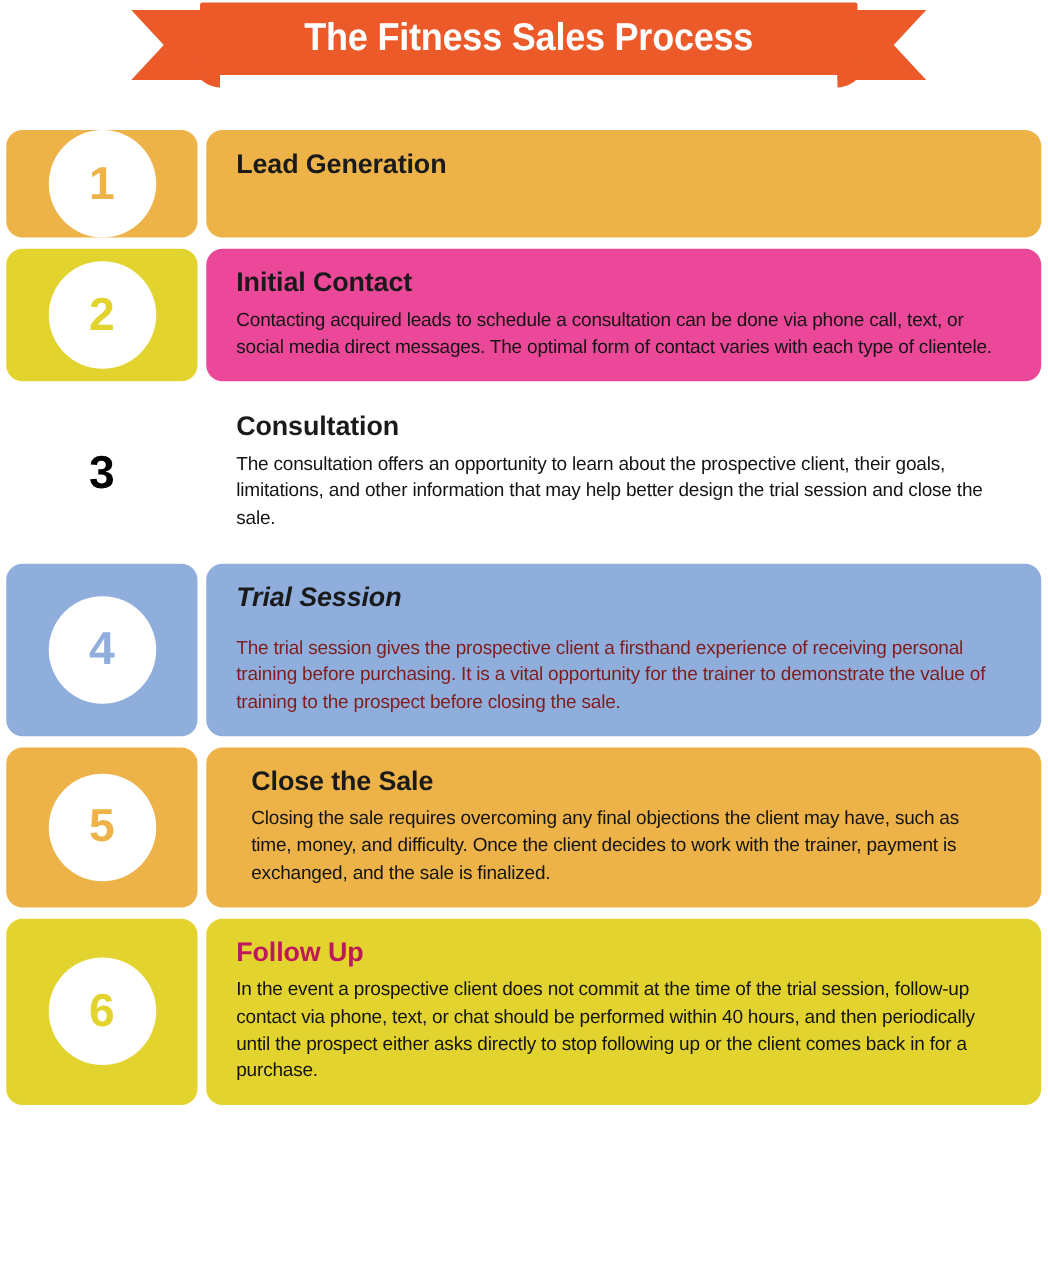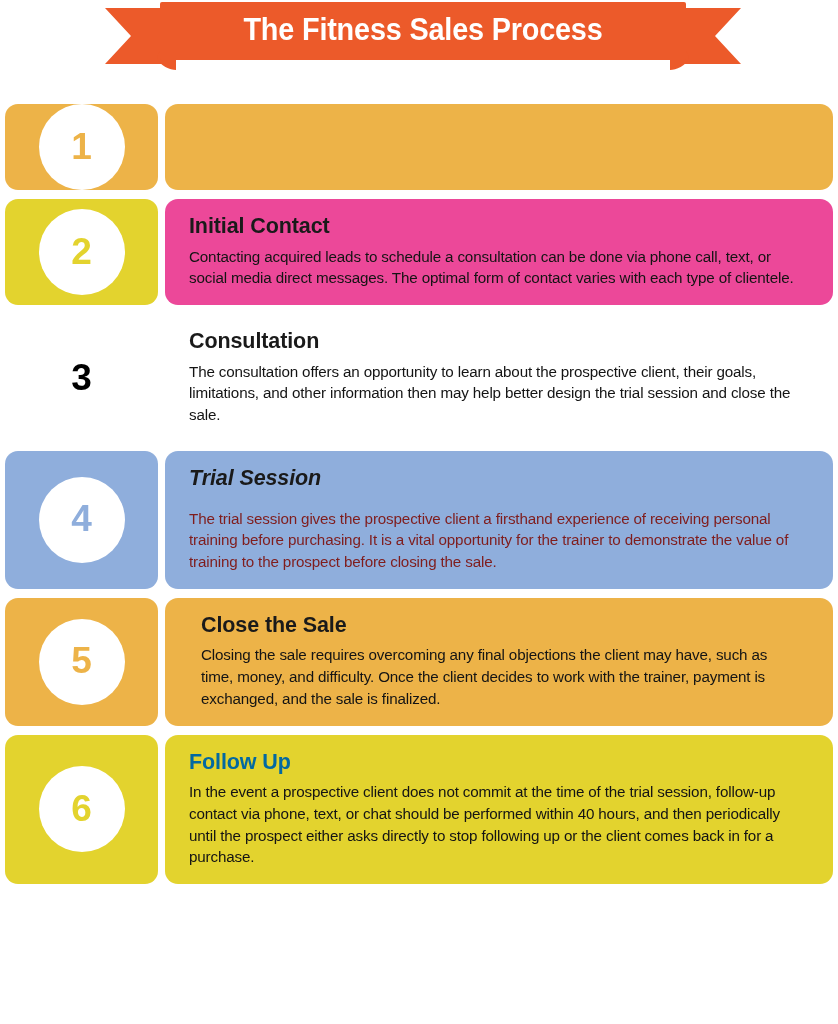--- a/index.html
+++ b/index.html
@@ -134,40 +134,41 @@
     <div class="banner-title">The Fitness Sales Process</div>
   </div>
 
   <div class="steps">
 
     <div class="step-row">
       <div class="step-badge" style="background: rgb(237, 179, 72);">
         <div class="badge-circle" style="background: rgb(255, 255, 255); color: rgb(237, 179, 72);">1</div>
       </div>
       <div class="step-body" style="background: rgb(237, 179, 72);">
+        <p class="step-title" style="color: rgb(26, 26, 26);">Lead Generation</p>
       </div>
     </div>
 
     <div class="step-row">
       <div class="step-badge" style="background: rgb(227, 211, 46);">
         <div class="badge-circle" style="background: rgb(255, 255, 255); color: rgb(227, 211, 46);">2</div>
       </div>
       <div class="step-body" style="background: #ec4899;">
         <p class="step-title" style="color: rgb(26, 26, 26);">Initial Contact</p>
         <p class="step-desc" style="color: rgb(20, 20, 20);">Contacting acquired leads to schedule a consultation can be done via phone call, text, or social media direct messages. The optimal form of contact varies with each type of clientele.</p>
       </div>
     </div>
 
     <div class="step-row">
       <div class="step-badge">
         <div class="badge-circle" style="background: rgb(255, 255, 255);">3</div>
       </div>
       <div class="step-body">
         <p class="step-title" style="color: rgb(26, 26, 26);">Consultation</p>
-        <p class="step-desc" style="color: rgb(20, 20, 20);">The consultation offers an opportunity to learn about the prospective client, their goals, limitations, and other information then may help better design the trial session and close the sale.</p>
+        <p class="step-desc" style="color: rgb(20, 20, 20);">The consultation offers an opportunity to learn about the prospective client, their goals, limitations, and other information that may help better design the trial session and close the sale.</p>
       </div>
     </div>
 
     <div class="step-row">
       <div class="step-badge" style="background: rgb(143, 174, 220);">
         <div class="badge-circle" style="background: rgb(255, 255, 255); color: rgb(143, 174, 220);">4</div>
       </div>
       <div class="step-body" style="background: rgb(143, 174, 220);">
         <p class="step-title" style="color: rgb(26, 26, 26); font-style: italic;">Trial Session</p>
         <p class="step-desc" style="color: #7f1d1d; margin-top: 17px;">The trial session gives the prospective client a firsthand experience of receiving personal training before purchasing. It is a vital opportunity for the trainer to demonstrate the value of training to the prospect before closing the sale.</p>
@@ -182,19 +183,19 @@
         <p class="step-title" style="color: rgb(26, 26, 26);">Close the Sale</p>
         <p class="step-desc" style="color: rgb(20, 20, 20);">Closing the sale requires overcoming any final objections the client may have, such as time, money, and difficulty. Once the client decides to work with the trainer, payment is exchanged, and the sale is finalized.</p>
       </div>
     </div>
 
     <div class="step-row">
       <div class="step-badge" style="background: rgb(227, 211, 46);">
         <div class="badge-circle" style="background: rgb(255, 255, 255); color: rgb(227, 211, 46);">6</div>
       </div>
       <div class="step-body" style="background: rgb(227, 211, 46);">
-        <p class="step-title" style="color: #0369a1;">Follow Up</p>
+        <p class="step-title" style="color: #be185d;">Follow Up</p>
         <p class="step-desc" style="color: rgb(20, 20, 20);">In the event a prospective client does not commit at the time of the trial session, follow-up contact via phone, text, or chat should be performed within 40 hours, and then periodically until the prospect either asks directly to stop following up or the client comes back in for a purchase.</p>
       </div>
     </div>
 
   </div>
 </div>
 
 </body></html>

